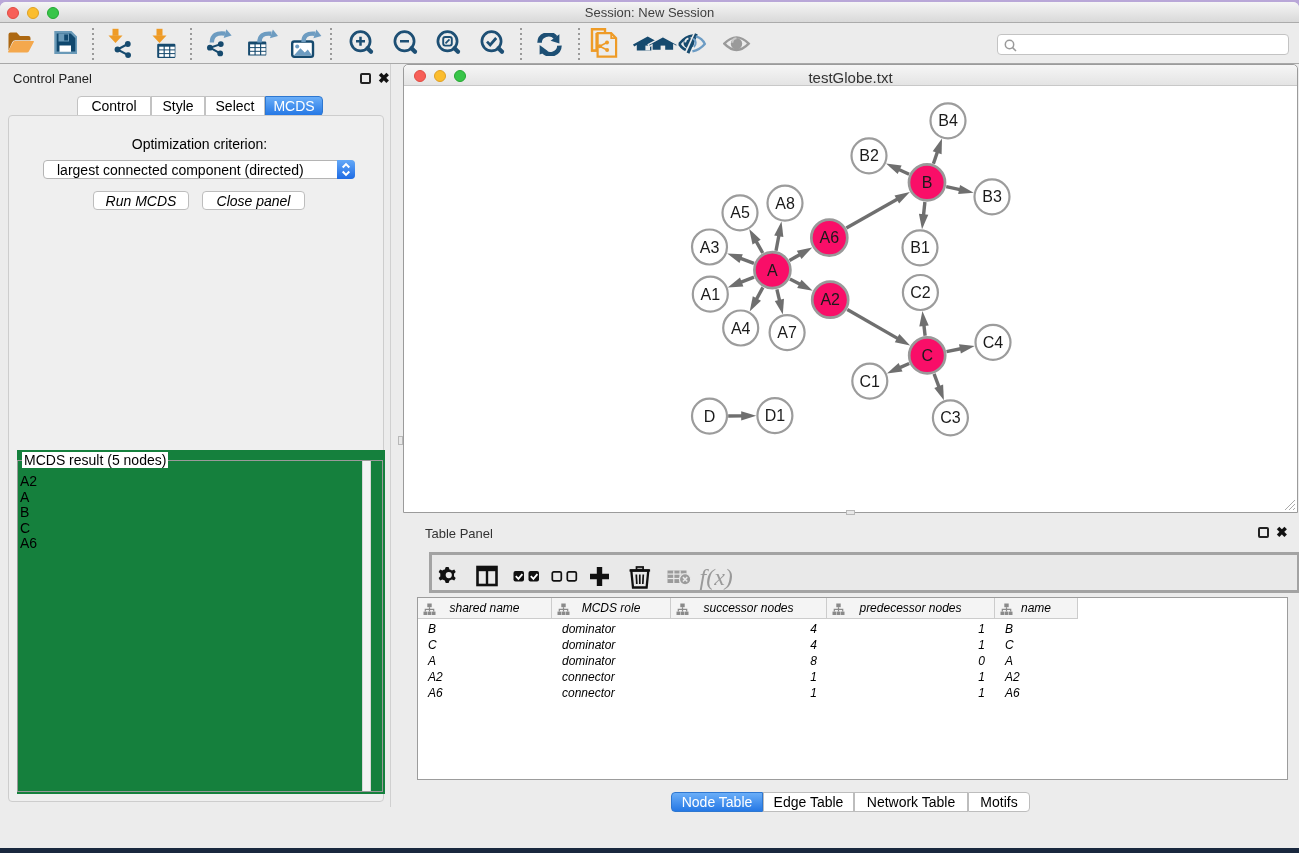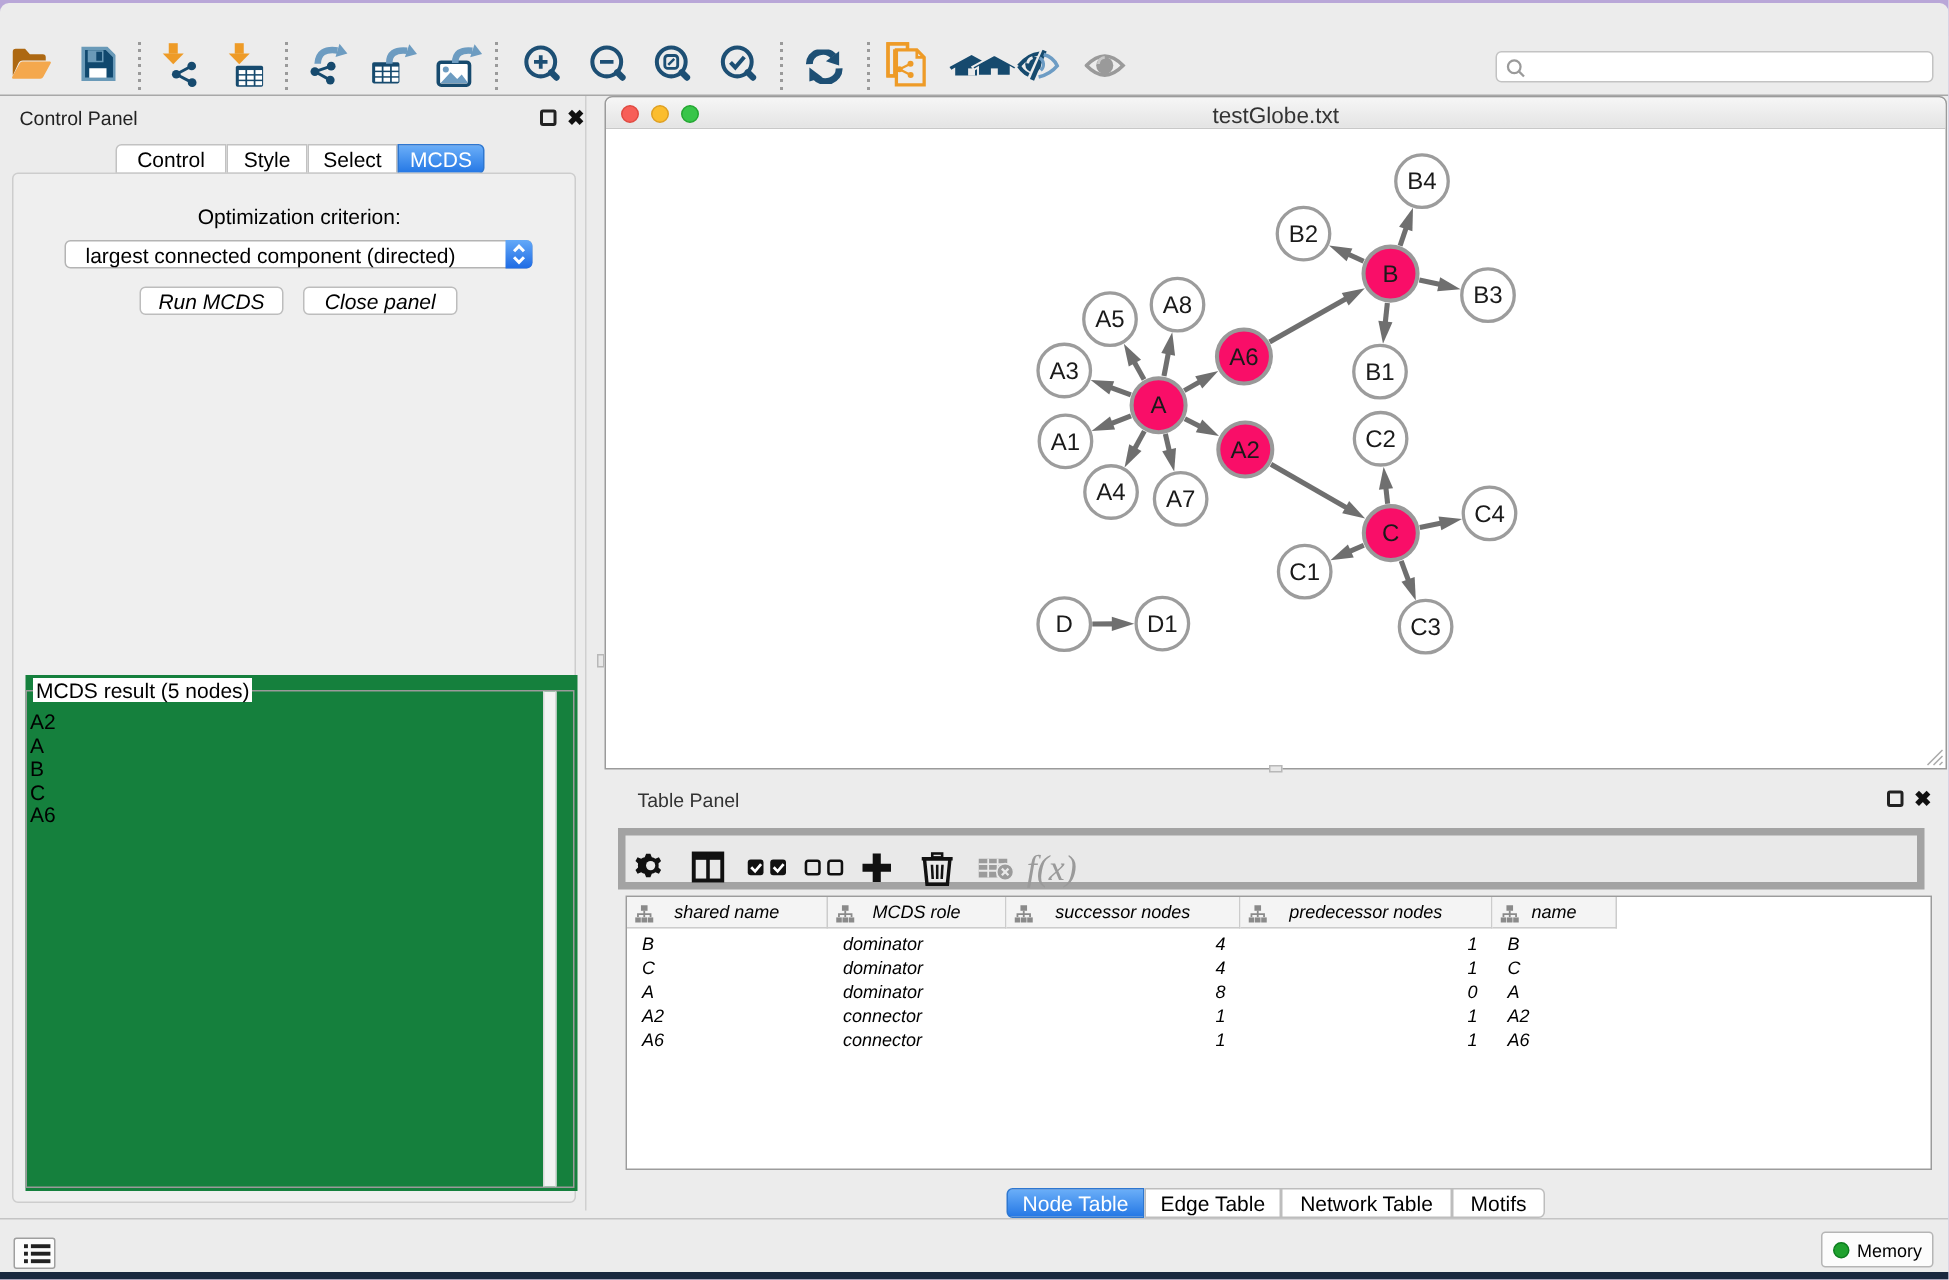--- a/index.html
+++ b/index.html
@@ -34,35 +34,41 @@
 #fs-label { position:absolute; left:5px; top:2px; background:#fff; padding:0 2px; font-size:14px; z-index:2; }
 #fs-list { position:absolute; left:3px; top:24px; font-size:14px; line-height:15.6px; }
 #fs-scroll { position:absolute; right:14px; top:11px; width:9px; height:330px; background:#f3f3f3; border-left:1px solid #d8d8d8; border-right:1px solid #d8d8d8; }
 
 #netframe { position:absolute; left:403px; top:62px; width:895px; height:449px; border:1px solid #9b9b9b; border-radius:5px 5px 0 0; background:#fff; }
 #net-titlebar { position:absolute; left:0; top:0; width:100%; height:21px; background:linear-gradient(#f6f6f6,#e4e4e4); border-bottom:1px solid #c8c8c8; border-radius:5px 5px 0 0; }
 #net-title { position:absolute; top:4px; width:100%; text-align:center; font-size:15px; color:#333; }
 
 #tpanel { position:absolute; left:412px; top:517px; width:887px; height:286px; }
 #tp-title { position:absolute; left:13px; top:7px; font-size:13px; color:#333; }
-#tp-toolbar { position:absolute; left:0; top:33px; width:871px; height:41px; background:#e9e9e9; border:5px solid #a3a3a3; }
+#tp-toolbar { position:absolute; left:17px; top:33px; width:871px; height:41px; background:#e9e9e9; border:3px solid #a3a3a3; }
 #tbl { position:absolute; left:5px; top:78px; width:871px; height:183px; background:#fff; border:1px solid #9c9c9c; font-size:12px;font-style:italic; }
 .th { position:absolute; top:0; height:21px; background:#f4f4f4; border-right:1px solid #cccccc; border-bottom:1px solid #cccccc; text-align:center; line-height:21px; }
 .td { position:absolute; height:16px; line-height:16px; }
 
 .btab { position:absolute; top:0; height:20px; background:#fff; border:1px solid #bdbdbd; font-size:14px; text-align:center; line-height:19px; }
 .btab.sel { background:linear-gradient(#6aaef8,#2578e5); color:#fff; border-color:#2e77d0; }
 
 #statusbar { position:absolute; left:0; top:810px; width:1299px; height:36px; background:#ececec; border-top:1px solid #c4c4c4; }
 #memorybtn { position:absolute; right:10px; top:8px; width:75px; height:24px; background:#fcfcfc; border:1px solid #b5b5b5; border-radius:3px; font-size:12px; }
 #listbtn { position:absolute; left:9px; top:12px; width:28px; height:21px; background:#fcfcfc; border:1px solid #9f9f9f; border-radius:2px; }
 </style>
 </head>
 <body>
 <div id="win">
+  <div id="titlebar">
+    <div class="tl" style="left:7px; background:#f75f58; border:1px solid #e04b42;"></div>
+    <div class="tl" style="left:27px; background:#fbbd2e; border:1px solid #dfa023;"></div>
+    <div class="tl" style="left:47px; background:#38c549; border:1px solid #24a732;"></div>
+    <div id="titletext">Session: New Session</div>
+  </div>
   <div id="toolbar">
     <div class="sep" style="left:92px;"></div>
     <div class="sep" style="left:190px;"></div>
     <div class="sep" style="left:330px;"></div>
     <div class="sep" style="left:520px;"></div>
     <div class="sep" style="left:578px;"></div>
 <svg class="ticon" style="left:7px;top:7px;" width="28" height="23" viewBox="0 0 28 23" xmlns="http://www.w3.org/2000/svg">
         <path d="M1.5,19.5 V3.5 q0,-2 2,-2 h6.2 l3.2,3.6 h8.6 q2,0 2,2 v2.2 h-15.2 q-2.2,0 -3.1,2 z" fill="#ad6812"></path>
         <path d="M1.8,21.5 q-1.2,0 -0.7,-1.1 l5,-9.3 q0.6,-1.1 1.9,-1.1 h18.2 q1.2,0 0.6,1.1 l-5,9.3 q-0.6,1.1 -1.9,1.1 z" fill="#f4a84d"></path>
       </svg>
@@ -440,32 +446,14 @@
         <div class="td" style="left:253px; top:87px; width:146px; text-align:right;">1</div>
         <div class="td" style="left:409px; top:87px; width:158px; text-align:right;">1</div>
         <div class="td" style="left:587px; top:87px; width:70px;">A6</div>
 </div>
     <div class="btab sel" style="left:259px; top:273px; width:92px; border-radius:4px 0 0 4px;">Node Table</div>
     <div class="btab" style="left:351px; top:273px; width:91px;">Edge Table</div>
     <div class="btab" style="left:442px; top:273px; width:114px;">Network Table</div>
     <div class="btab" style="left:556px; top:273px; width:62px; border-radius:0 4px 4px 0;">Motifs</div>
   </div>
 
-  <div id="statusbar">
-    <div id="listbtn">
-        <svg width="18" height="14" style="position:absolute;left:6px;top:3px;" xmlns="http://www.w3.org/2000/svg">
-          <g fill="#222">
-            <rect x="0" y="0.5" width="2.6" height="2.6"></rect>
-            <rect x="0" y="5.5" width="2.6" height="2.6"></rect>
-            <rect x="0" y="10.5" width="2.6" height="2.6"></rect>
-            <rect x="4.6" y="0.5" width="13" height="2.6"></rect>
-            <rect x="4.6" y="5.5" width="13" height="2.6"></rect>
-            <rect x="4.6" y="10.5" width="13" height="2.6"></rect>
-          </g>
-        </svg>
-      </div>
-    <div id="memorybtn">
-        <span style="position:absolute;left:7px;top:6px;width:11px;height:11px;border-radius:50%;background:#1fa12e;border:1px solid #0d7d1e;"></span>
-        <span style="position:absolute;left:23px;top:5px;">Memory</span>
-      </div>
-  </div>
 </div>
 <div id="wallbottom"></div>
 
 </body></html>

